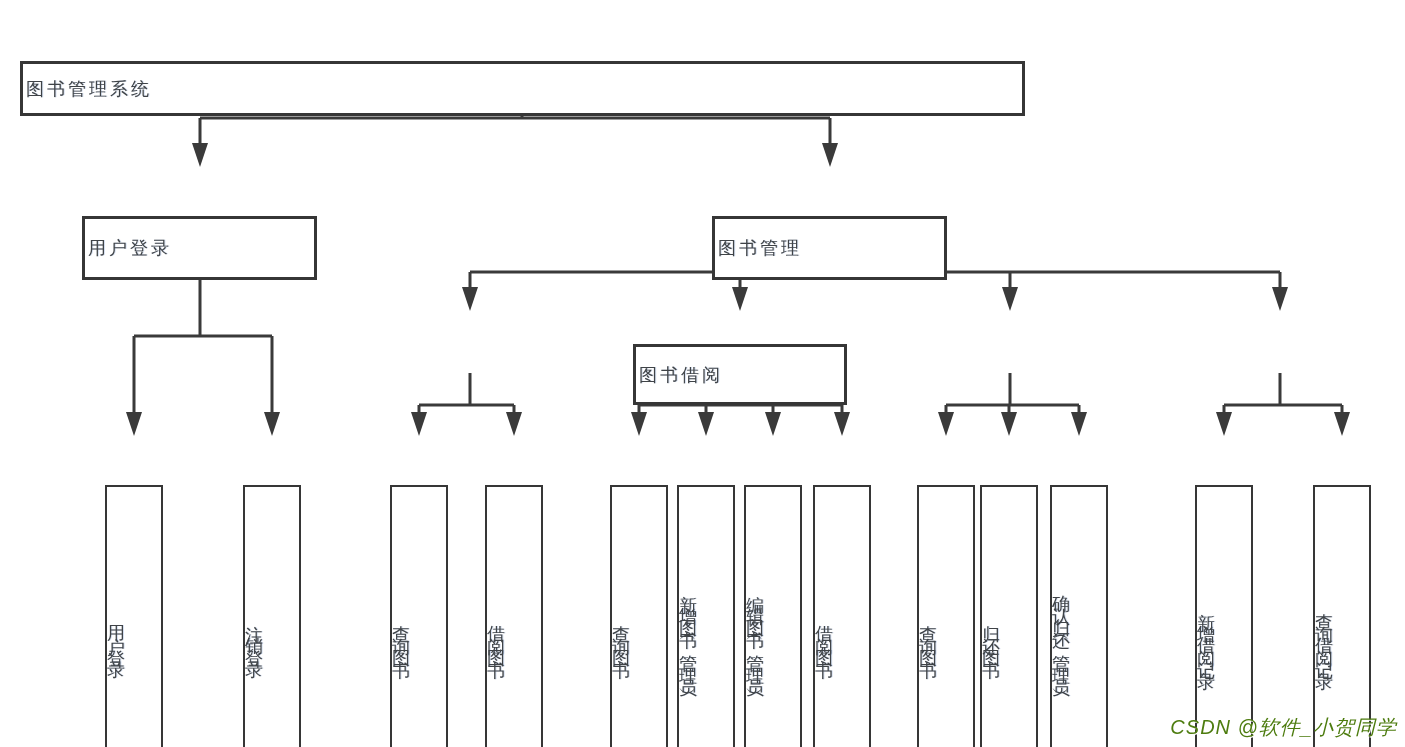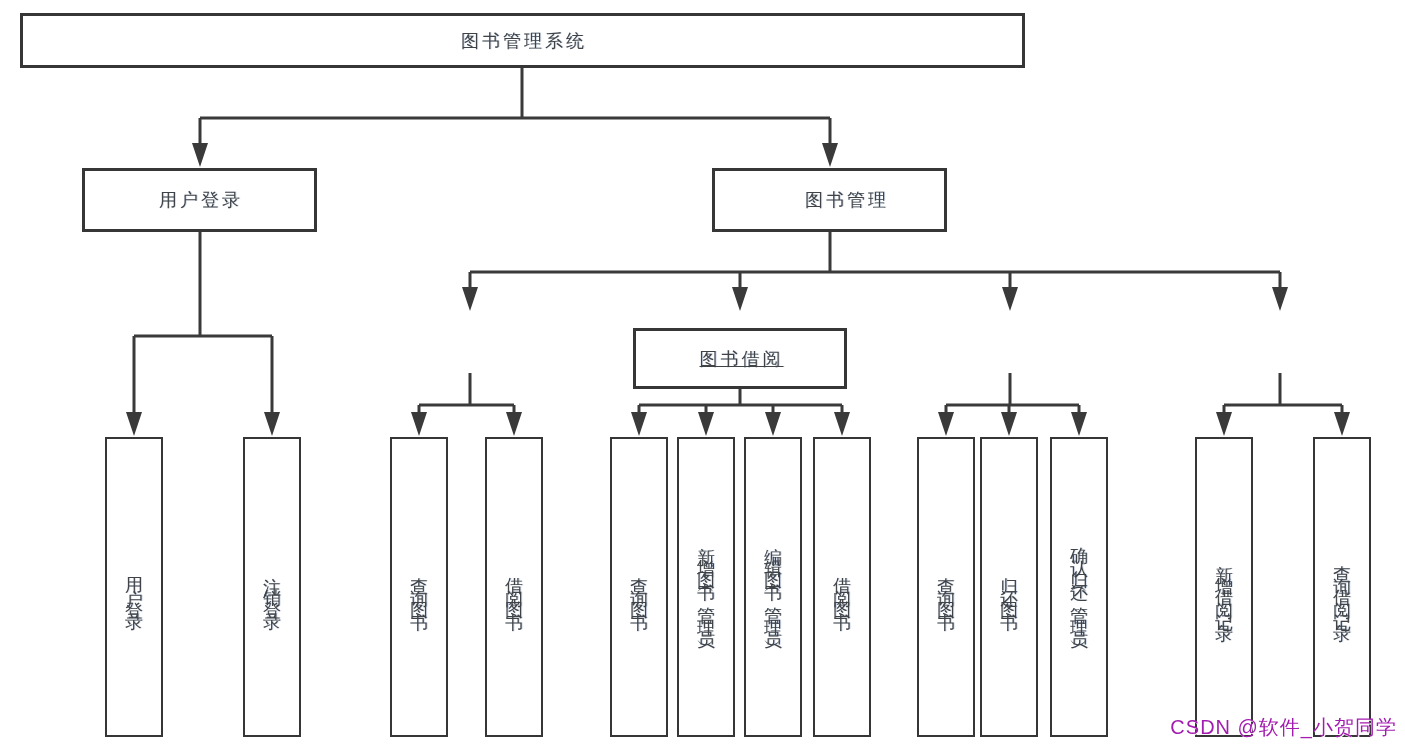--- a/index.html
+++ b/index.html
@@ -21,22 +21,23 @@
     width: 1405px;
     height: 747px;
   }
   .node {
     position: absolute;
     box-sizing: border-box;
     border: 3px solid #363636;
     background: #ffffff;
     display: flex;
     align-items: center;
-    justify-content: center;
+    justify-content: flex-start;
     color: #3f4347;
+    margin-top: 48px;
   }
   .node-h {
     font-size: 18px;
     letter-spacing: 3px;
     text-indent: 3px;
     text-shadow: 1px 0 0 rgba(90,130,200,0.25);
   }
   .node-leaf {
     border-width: 2.5px;
   }
@@ -47,24 +48,25 @@
     letter-spacing: 12px;
     color: #3f4347;
     text-shadow: 1px 0 0 rgba(90,130,200,0.25);
     line-height: 1;
   }
   .watermark {
     position: absolute;
     right: 8px;
     bottom: 6px;
     font-size: 20px;
-    color: #a21caf;
+    color: #4d7c0f;
     text-shadow: 1px 1px 0 #ffffff;
     letter-spacing: 1px;
     pointer-events: none;
+    font-style: italic;
   }
 </style>
 </head>
 <body>
 
 <div id="stage">
 
   <svg id="connector-layer" viewBox="0 0 1405 747" xmlns="http://www.w3.org/2000/svg">
 
     <path d="M522 68 V118 M200 118 H830 M200 118 V146 M830 118 V146" stroke="#3a3a3a" stroke-width="3" fill="none"></path>
@@ -101,25 +103,25 @@
     <path fill="#3a3a3a" d="M1334 412 H1350 L1342 436 Z"></path>
   </svg>
 
   <div class="node node-h" style="left:20px; top:13px; width:1005px; height:55px;">
     <span>图书管理系统</span>
   </div>
 
   <div class="node node-h" style="left:82px; top:168px; width:235px; height:64px;">
     <span>用户登录</span>
   </div>
-  <div class="node node-h" style="left:712px; top:168px; width:235px; height:64px;padding-left:32px;">
+  <div class="node node-h" style="left:712px; top:168px; width:235px; height:64px;">
     <span>图书管理</span>
   </div>
 
-  <div class="node node-h" style="left:633px; top:328px; width:214px; height:61px;text-decoration:underline;">
+  <div class="node node-h" style="left:633px; top:296px; width:214px; height:61px;">
     <span>图书借阅</span>
   </div>
 
   <div class="node node-leaf" style="left:105px; top:437px; width:58px; height:300px;">
     <span class="vtext">用户登录</span>
   </div>
   <div class="node node-leaf" style="left:243px; top:437px; width:58px; height:300px;">
     <span class="vtext">注销登录</span>
   </div>
 

